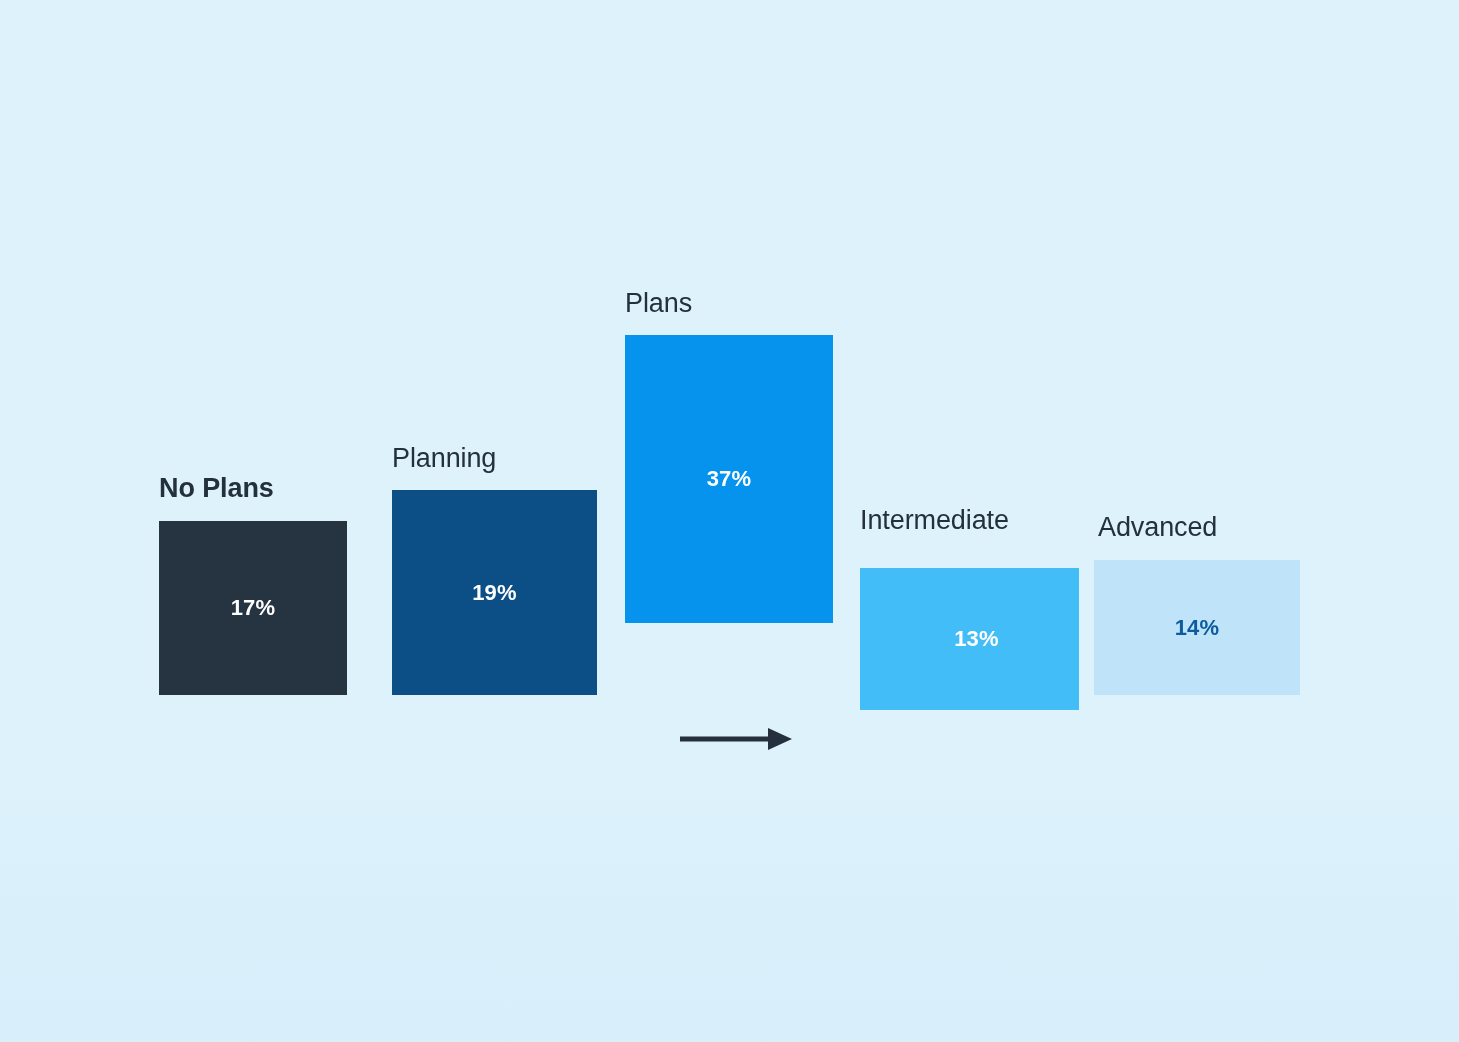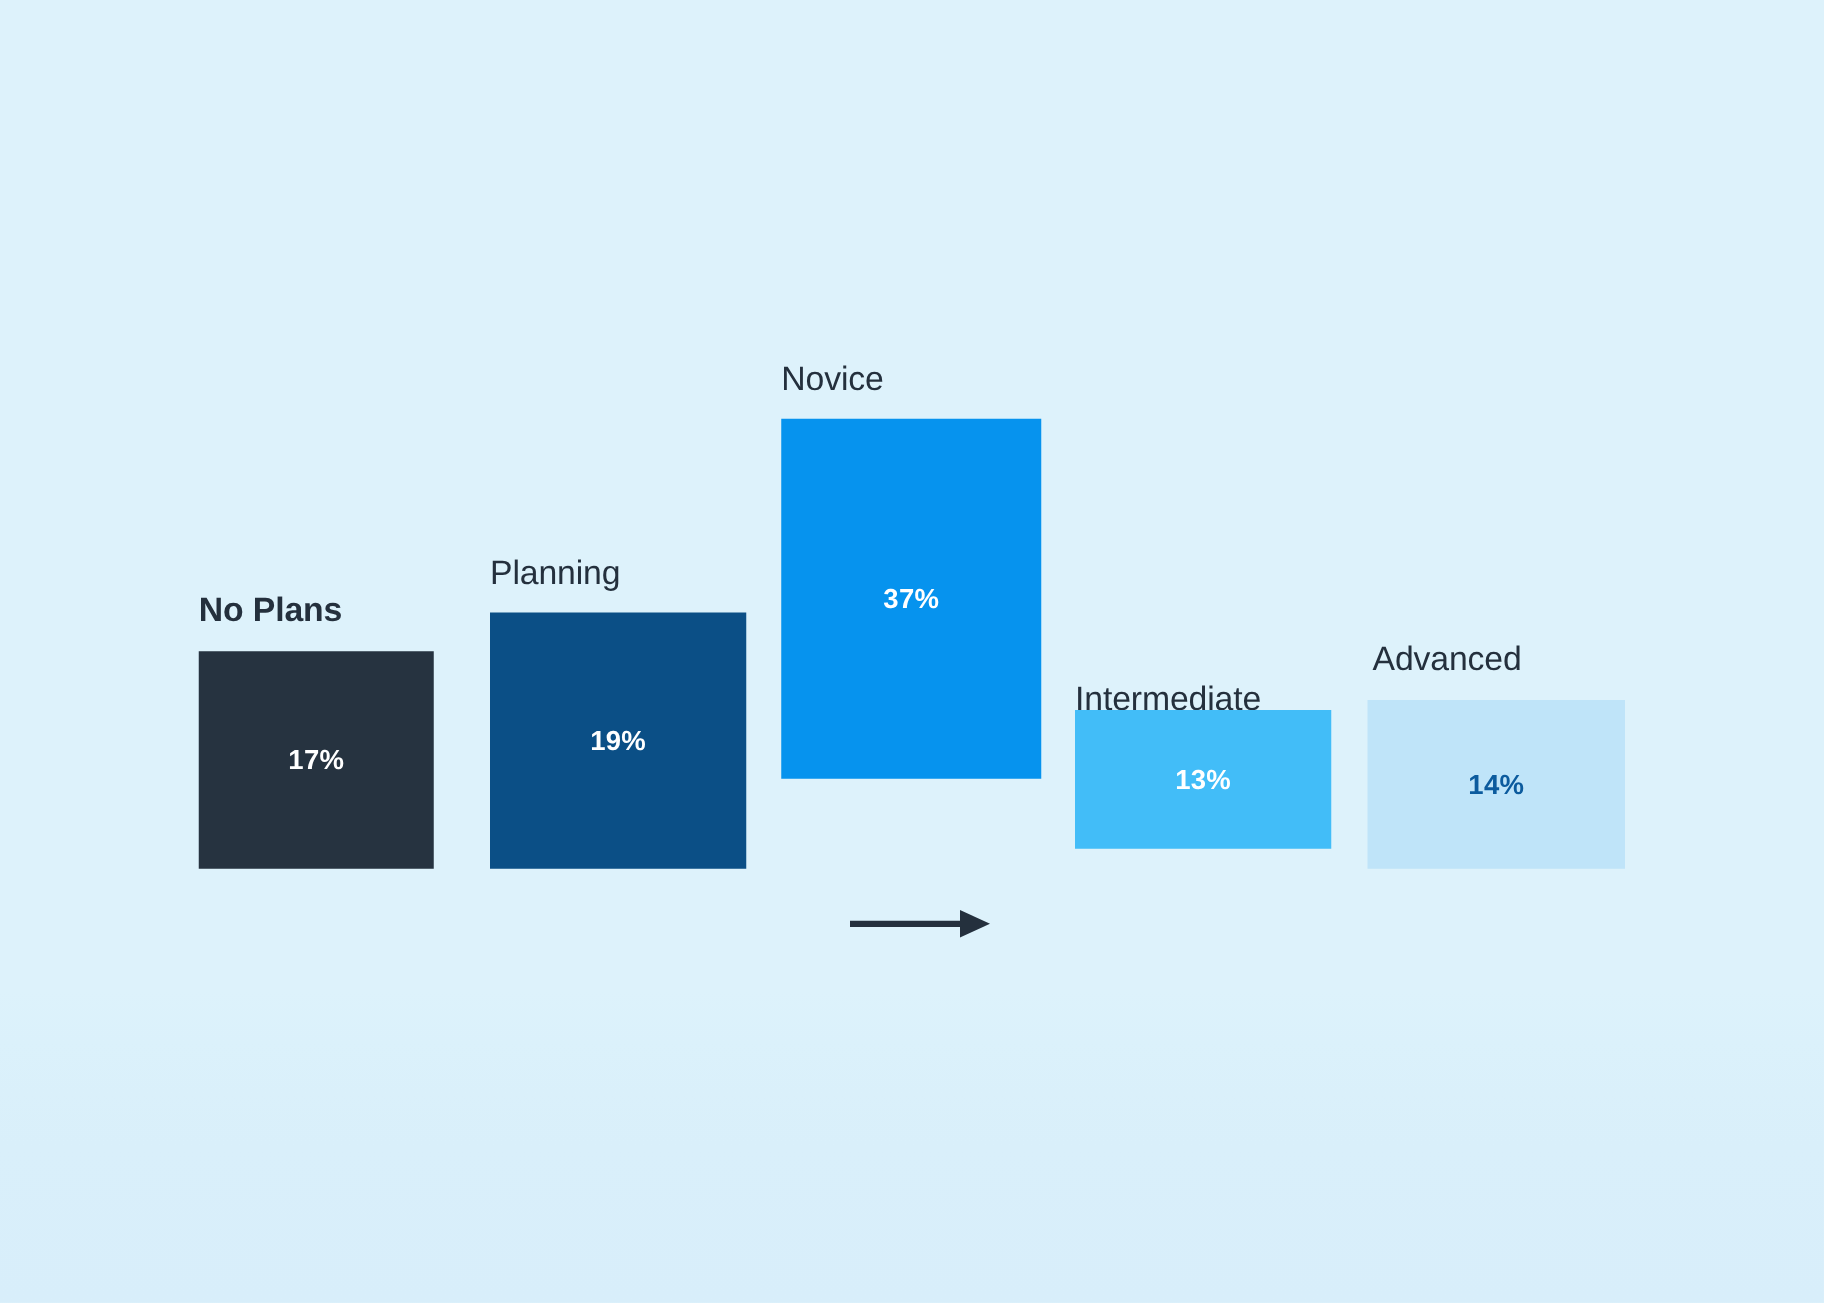--- a/index.html
+++ b/index.html
@@ -83,29 +83,29 @@
     </div>
 
     <div class="bar-group">
       <div class="bar-label" style="left: 392px; top: 443px;">Planning</div>
       <div class="bar-rect" style="left: 392px; top: 490px; width: 205px; height: 205px; background: rgb(11, 79, 134);">
         <span class="bar-value" style="color: rgb(255, 255, 255);">19%</span>
       </div>
     </div>
 
     <div class="bar-group">
-      <div class="bar-label" style="left: 625px; top: 288px;">Novice</div>
+      <div class="bar-label" style="left: 625px; top: 288px;">Plans</div>
       <div class="bar-rect" style="left: 625px; top: 335px; width: 208px; height: 288px; background: rgb(6, 147, 238);">
         <span class="bar-value" style="color: rgb(255, 255, 255);">37%</span>
       </div>
     </div>
 
     <div class="bar-group">
-      <div class="bar-label" style="left: 860px; top: 544px;">Intermediate</div>
-      <div class="bar-rect" style="left: 860px; top: 568px; width: 205px; height: 111px; background: rgb(66, 189, 248);">
+      <div class="bar-label" style="left: 860px; top: 505px;">Intermediate</div>
+      <div class="bar-rect" style="left: 860px; top: 568px; width: 205px; height: 142px; background: rgb(66, 189, 248); padding-left: 14px;">
         <span class="bar-value" style="color: rgb(255, 255, 255);">13%</span>
       </div>
     </div>
 
     <div class="bar-group">
       <div class="bar-label" style="left: 1098px; top: 512px;">Advanced</div>
       <div class="bar-rect" style="left: 1094px; top: 560px; width: 206px; height: 135px; background: rgb(191, 228, 249);">
         <span class="bar-value" style="color: rgb(12, 91, 158);">14%</span>
       </div>
     </div>

